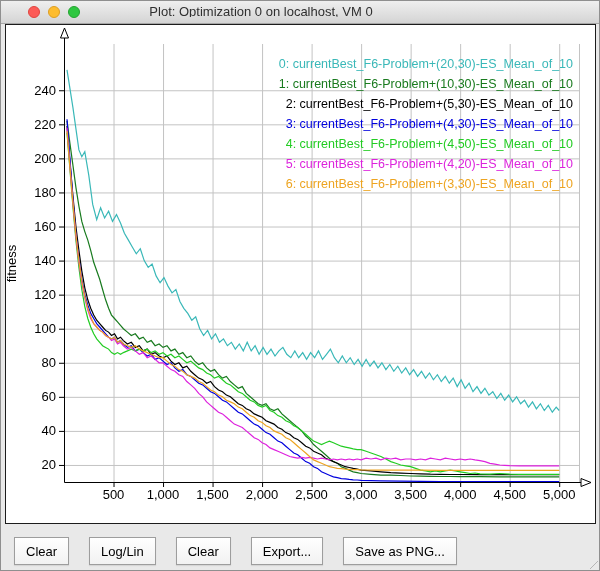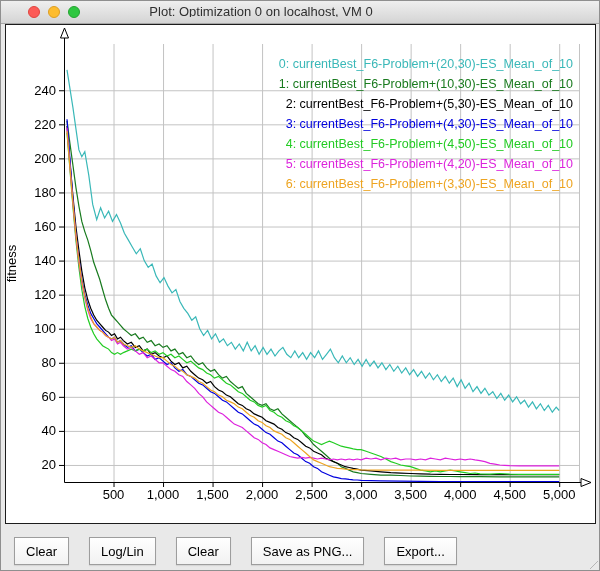--- a/index.html
+++ b/index.html
@@ -170,18 +170,18 @@
         <div style="color: rgb(221, 34, 221);">5: currentBest_F6-Problem+(4,20)-ES_Mean_of_10</div>
         <div style="color: rgb(237, 164, 32);">6: currentBest_F6-Problem+(3,30)-ES_Mean_of_10</div>
       </div>
     <div class="ylabel">fitness</div>
   </div>
 
   <div class="btnbar">
     <button class="btn">Clear</button>
     <button class="btn">Log/Lin</button>
     <button class="btn">Clear</button>
+    <button class="btn">Export...</button>
     <button class="btn">Save as PNG...</button>
-    <button class="btn">Export...</button>
   </div>
 
   <div class="grip"></div>
 </div>
 
 </body></html>

